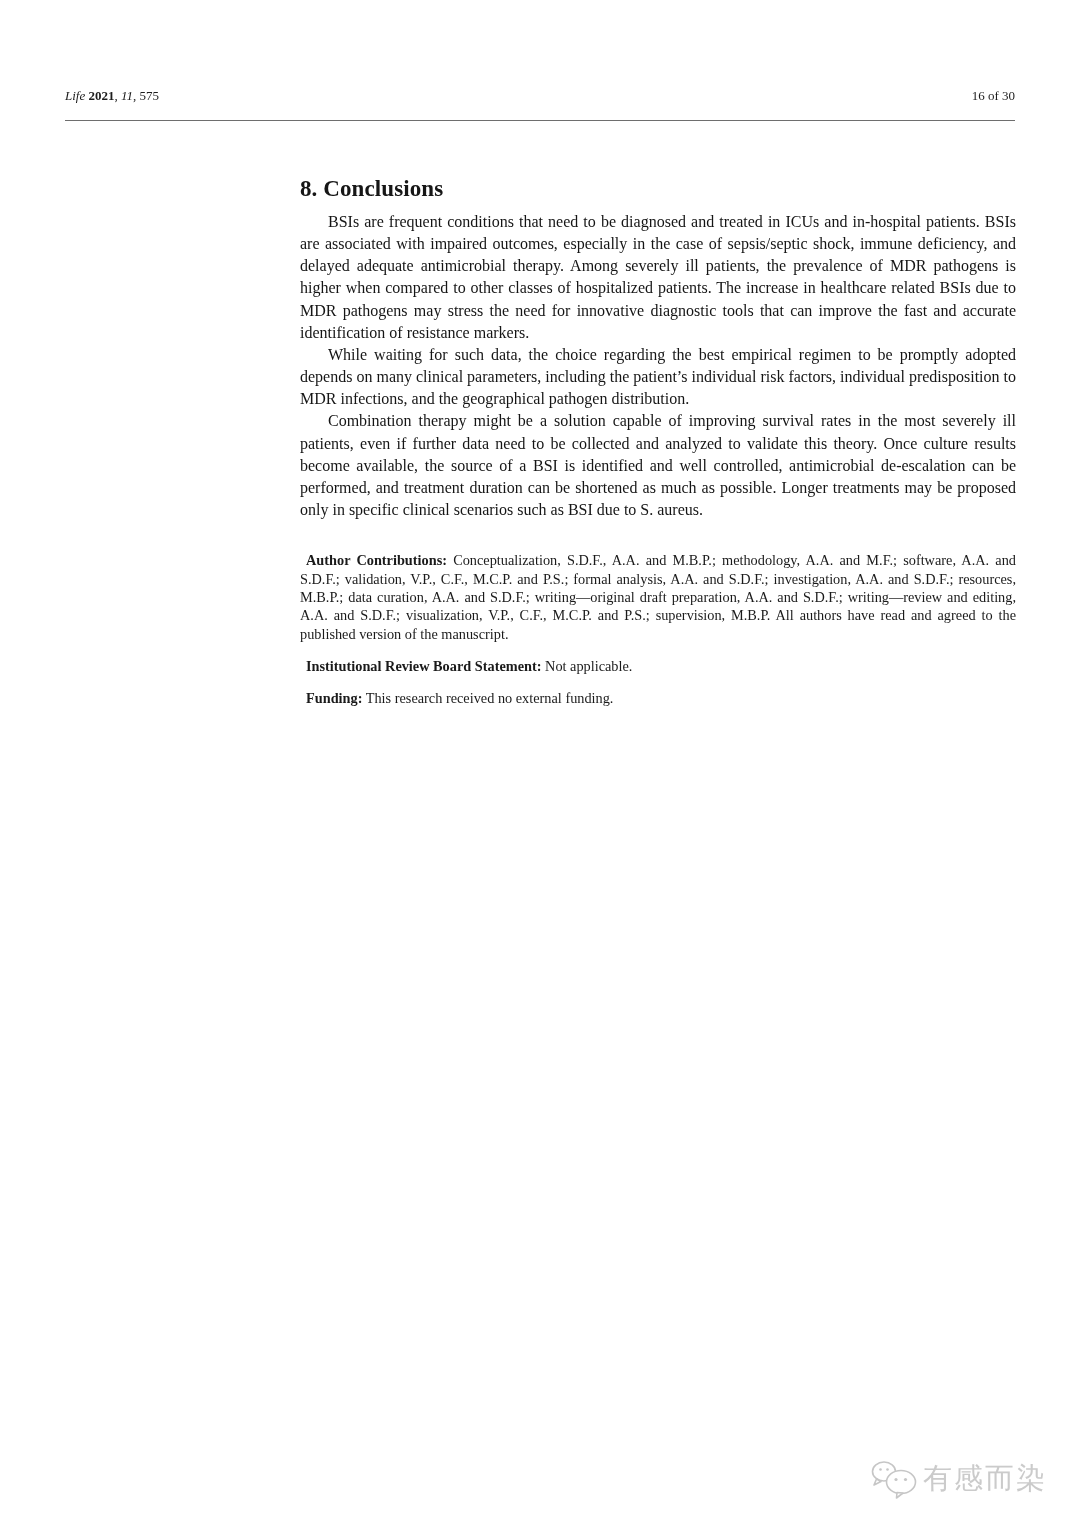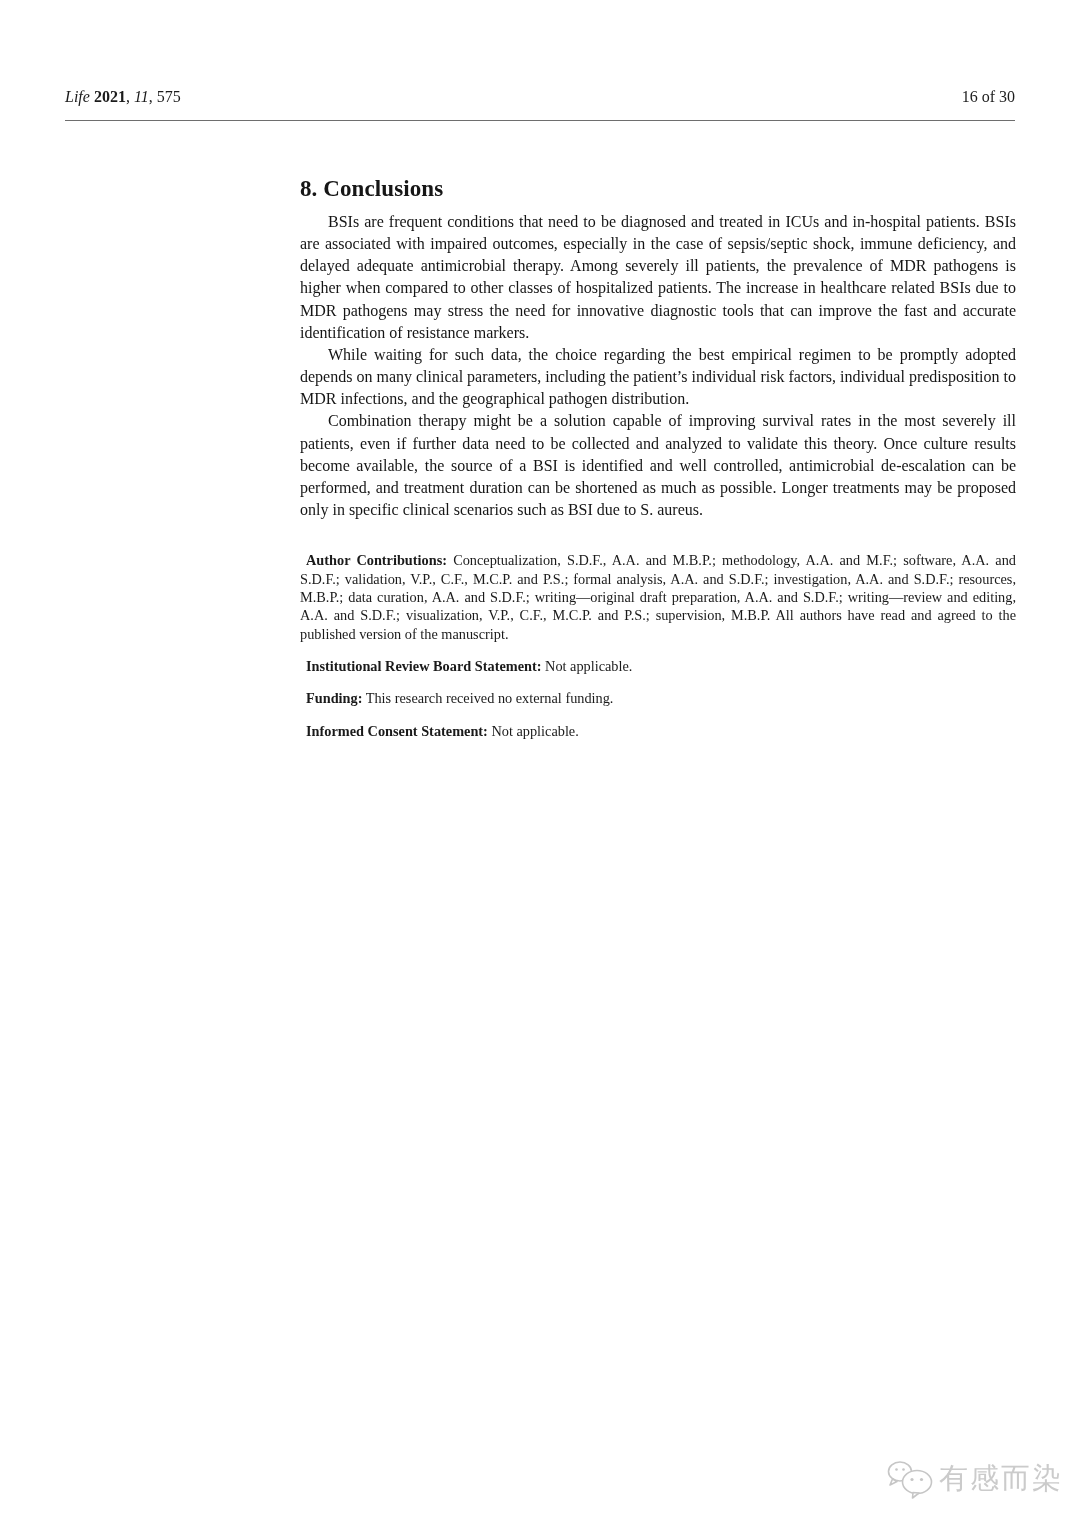--- a/index.html
+++ b/index.html
@@ -18,21 +18,21 @@
   }
   
   .page-header {
     position: absolute;
     left: 65px;
     right: 65px;
     top: 88px;
     display: flex;
     justify-content: space-between;
     align-items: baseline;
-    font-size: 16px;
+    font-size: 13px;
     color: #1c1c1c;
   }
   .page-header .it { font-style: italic; }
   .page-header .bd { font-weight: bold; }
   .header-rule {
     position: absolute;
     left: 65px;
     width: 950px;
     top: 120px;
     height: 0;
@@ -69,21 +69,21 @@
   }
   .bm-para {
     margin: 0 0 14px 0;
     text-align: justify;
   }
   .bm-para:last-child { margin-bottom: 0; }
   .bm-label { font-weight: bold; margin-left: 6px; }
   
   .watermark {
     position: absolute;
-    right: 17px;
+    right: 33px;
     bottom: 27px;
     display: flex;
     align-items: center;
     gap: 2px;
     color: #c9c9c9;
     user-select: none;
   }
   .wm-text {
     font-family: "DejaVu Sans", "Liberation Sans", sans-serif;
     font-size: 29px;
@@ -111,21 +111,20 @@
     <h2 class="section-heading">8. Conclusions</h2>
 
     <p class="body-para">BSIs are frequent conditions that need to be diagnosed and treated in ICUs and in-hospital patients.  BSIs are associated with impaired outcomes, especially in the case of sepsis/septic shock, immune deficiency, and delayed adequate antimicrobial therapy. Among severely ill patients, the prevalence of MDR pathogens is higher when compared to other classes of hospitalized patients.  The increase in healthcare related BSIs due to MDR pathogens may stress the need for innovative diagnostic tools that can improve the fast and accurate identification of resistance markers.</p>
     <p class="body-para">While waiting for such data, the choice regarding the best empirical regimen to be promptly adopted depends on many clinical parameters, including the patient’s individual risk factors, individual predisposition to MDR infections, and the geographical pathogen distribution.</p>
     <p class="body-para"><span>Combination therapy might be a solution capable of improving survival rates in the most severely ill patients, even if further data need to be collected and analyzed to validate this theory.  Once culture results become available, the source of a BSI is identified and well controlled, antimicrobial de-escalation can be performed, and treatment duration can be shortened as much as possible.  Longer treatments may be proposed only in specific clinical scenarios such as BSI due to </span><span class="it">S. aureus</span><span>.</span></p>
 
     <section class="backmatter">
       <p class="bm-para"><b class="bm-label">Author Contributions:</b><span> Conceptualization, S.D.F., A.A. and M.B.P.; methodology, A.A. and M.F.; software, A.A. and S.D.F.; validation, V.P., C.F., M.C.P. and P.S.; formal analysis, A.A. and S.D.F.; investigation, A.A. and S.D.F.; resources, M.B.P.; data curation, A.A. and S.D.F.; writing—original draft preparation, A.A. and S.D.F.; writing—review and editing, A.A. and S.D.F.; visualization, V.P., C.F., M.C.P. and P.S.; supervision, M.B.P. All authors have read and agreed to the published version of the manuscript.</span></p>
       <p class="bm-para"><b class="bm-label">Institutional Review Board Statement:</b><span> Not applicable.</span></p>
       <p class="bm-para"><b class="bm-label">Funding:</b><span> This research received no external funding.</span></p>
-      <p class="bm-para"><b class="bm-label">Informed Consent Statement:</b><span> Not applicable.</span></p>
     </section>
   </main>
 
   <div class="watermark">
     <svg width="52" height="42" viewBox="0 0 52 42" aria-hidden="true">
       <g fill="#ffffff" stroke="#c6c6c6" stroke-width="1.6">
         <ellipse cx="15" cy="13.5" rx="11.5" ry="9.5"></ellipse>
         <path d="M7.5 21 L5 27 L12 23.5 Z" stroke-linejoin="round"></path>
         <ellipse cx="32" cy="24" rx="14.5" ry="11.5"></ellipse>
         <path d="M28 34.5 L27.5 40 L34 35 Z" stroke-linejoin="round"></path>

